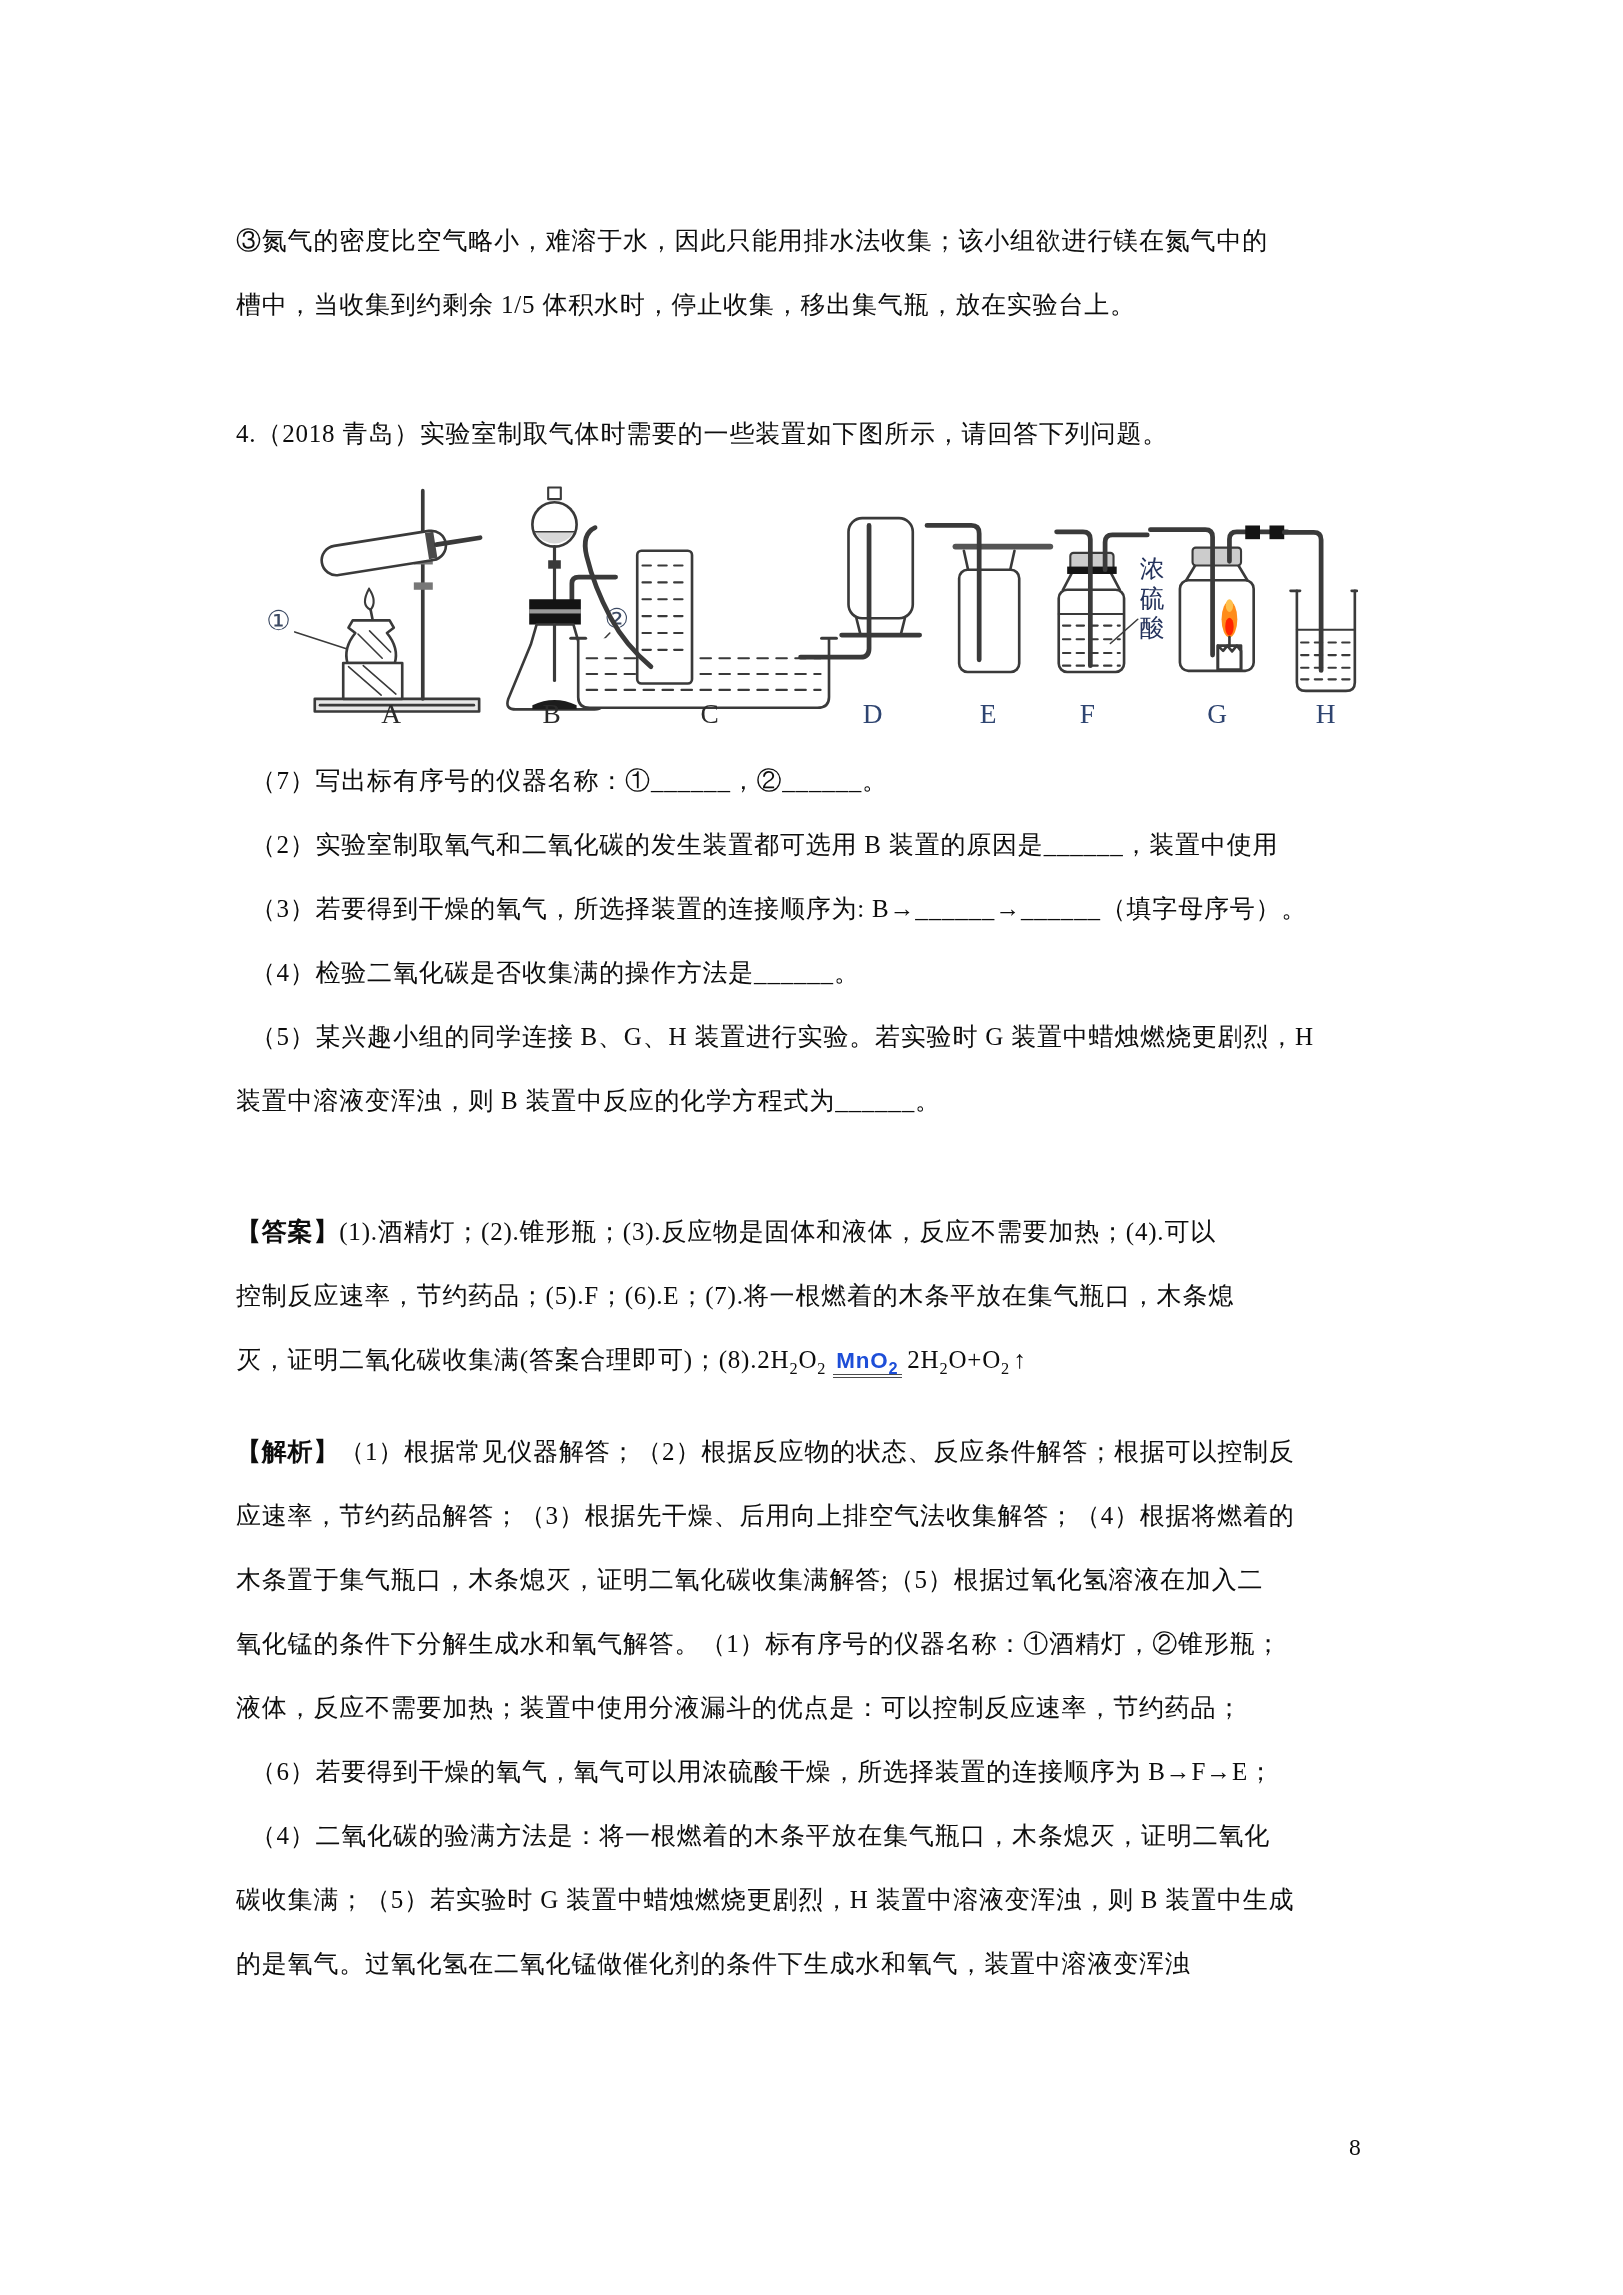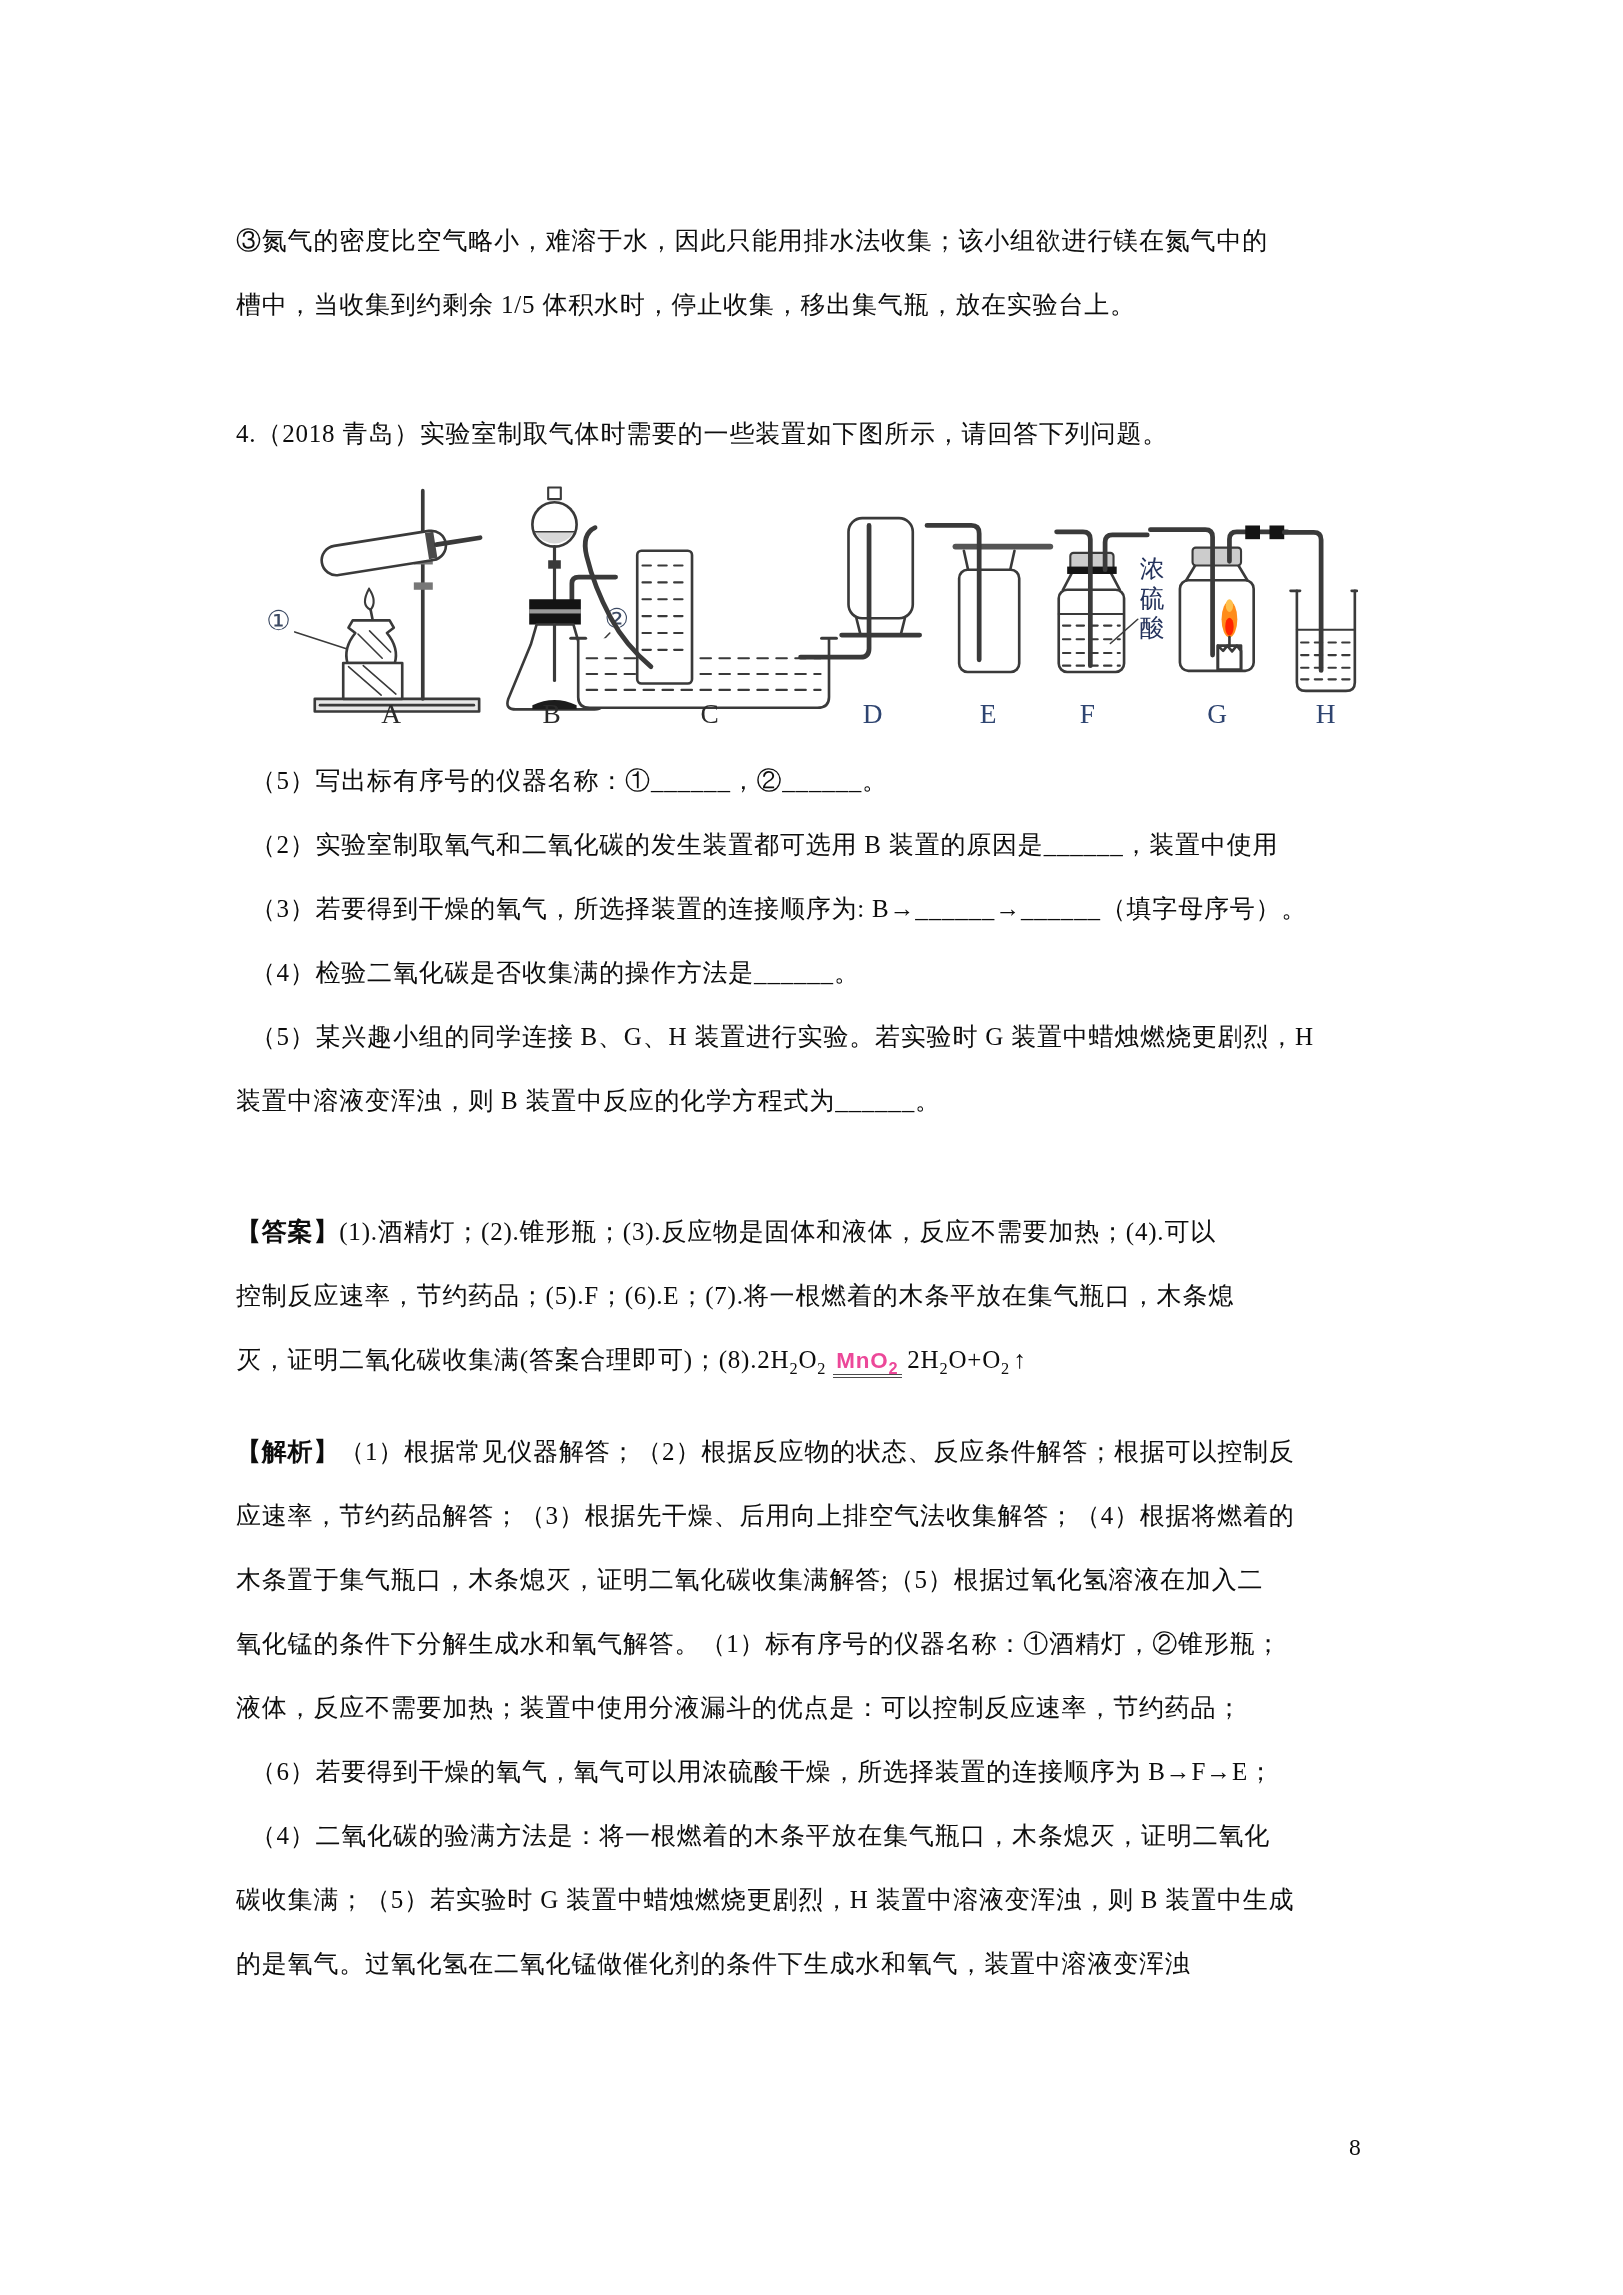--- a/index.html
+++ b/index.html
@@ -9,21 +9,21 @@
   }
   .block{position:absolute;left:236px;width:1183px;}
   .ln{font-size:25px;line-height:64px;height:64px;white-space:nowrap;letter-spacing:0.8px;}
   .indent{padding-left:14.6px;}
   .lbl{font-weight:bold;font-family:Liberation Serif, serif;}
   sub{font-size:16.3px;vertical-align:-5.6px;line-height:0;}
   .eq{display:inline-block;vertical-align:baseline;}
   .cat{
     display:inline-block;font-weight:bold;font-family:"Liberation Sans","DejaVu Sans",sans-serif;
     font-size:22.4px;border-bottom:4.5px double #4a4a4a;padding:0 3.4px 0 3.4px;margin:0 5.6px 0 6.7px;
-    line-height:27px;color:#ec4899;
+    line-height:27px;color:#1d4ed8;
   }
   .uparrow{margin-left:3.4px;}
   #figure-wrap{position:absolute;left:241px;top:481px;width:1117px;height:259px;}
   #page-number{position:absolute;left:1349px;top:2130px;font-size:23.6px;line-height:34px;}
   svg .cap{font-size:52px;font-family:"Liberation Serif","DejaVu Serif",serif;}
   svg .callout{font-size:52px;fill:#3c4a63;}
   svg .acid{font-size:47px;fill:#25335c;}
 </style>
 </head>
 <body>
@@ -173,21 +173,21 @@
       <line x1="2012" y1="354" x2="2106" y2="354"></line>
       <line x1="2012" y1="376" x2="2106" y2="376"></line>
     </g>
     <path d="M1980,97 h56 q14,0 14,14 v248" stroke-width="9"></path>
     <text class="cap" x="2040" y="458" stroke="none" fill="#2e4470">H</text>
   </g>
 </svg>
 </div>
 
 <div class="block" style="top:749px">
-  <div class="ln indent">（5）写出标有序号的仪器名称：①______，②______。</div>
+  <div class="ln indent">（7）写出标有序号的仪器名称：①______，②______。</div>
   <div class="ln indent">（2）实验室制取氧气和二氧化碳的发生装置都可选用 B 装置的原因是______，装置中使用</div>
   <div class="ln indent">（3）若要得到干燥的氧气，所选择装置的连接顺序为: B→______→______（填字母序号）。</div>
   <div class="ln indent">（4）检验二氧化碳是否收集满的操作方法是______。</div>
   <div class="ln indent">（5）某兴趣小组的同学连接 B、G、H 装置进行实验。若实验时 G 装置中蜡烛燃烧更剧烈，H</div>
   <div class="ln">装置中溶液变浑浊，则 B 装置中反应的化学方程式为______。</div>
 </div>
 
 <div class="block" style="top:1200px">
   <div class="ln">
     <span class="lbl">【答案】</span><span>(1).酒精灯；(2).锥形瓶；(3).反应物是固体和液体，反应不需要加热；(4).可以</span>

